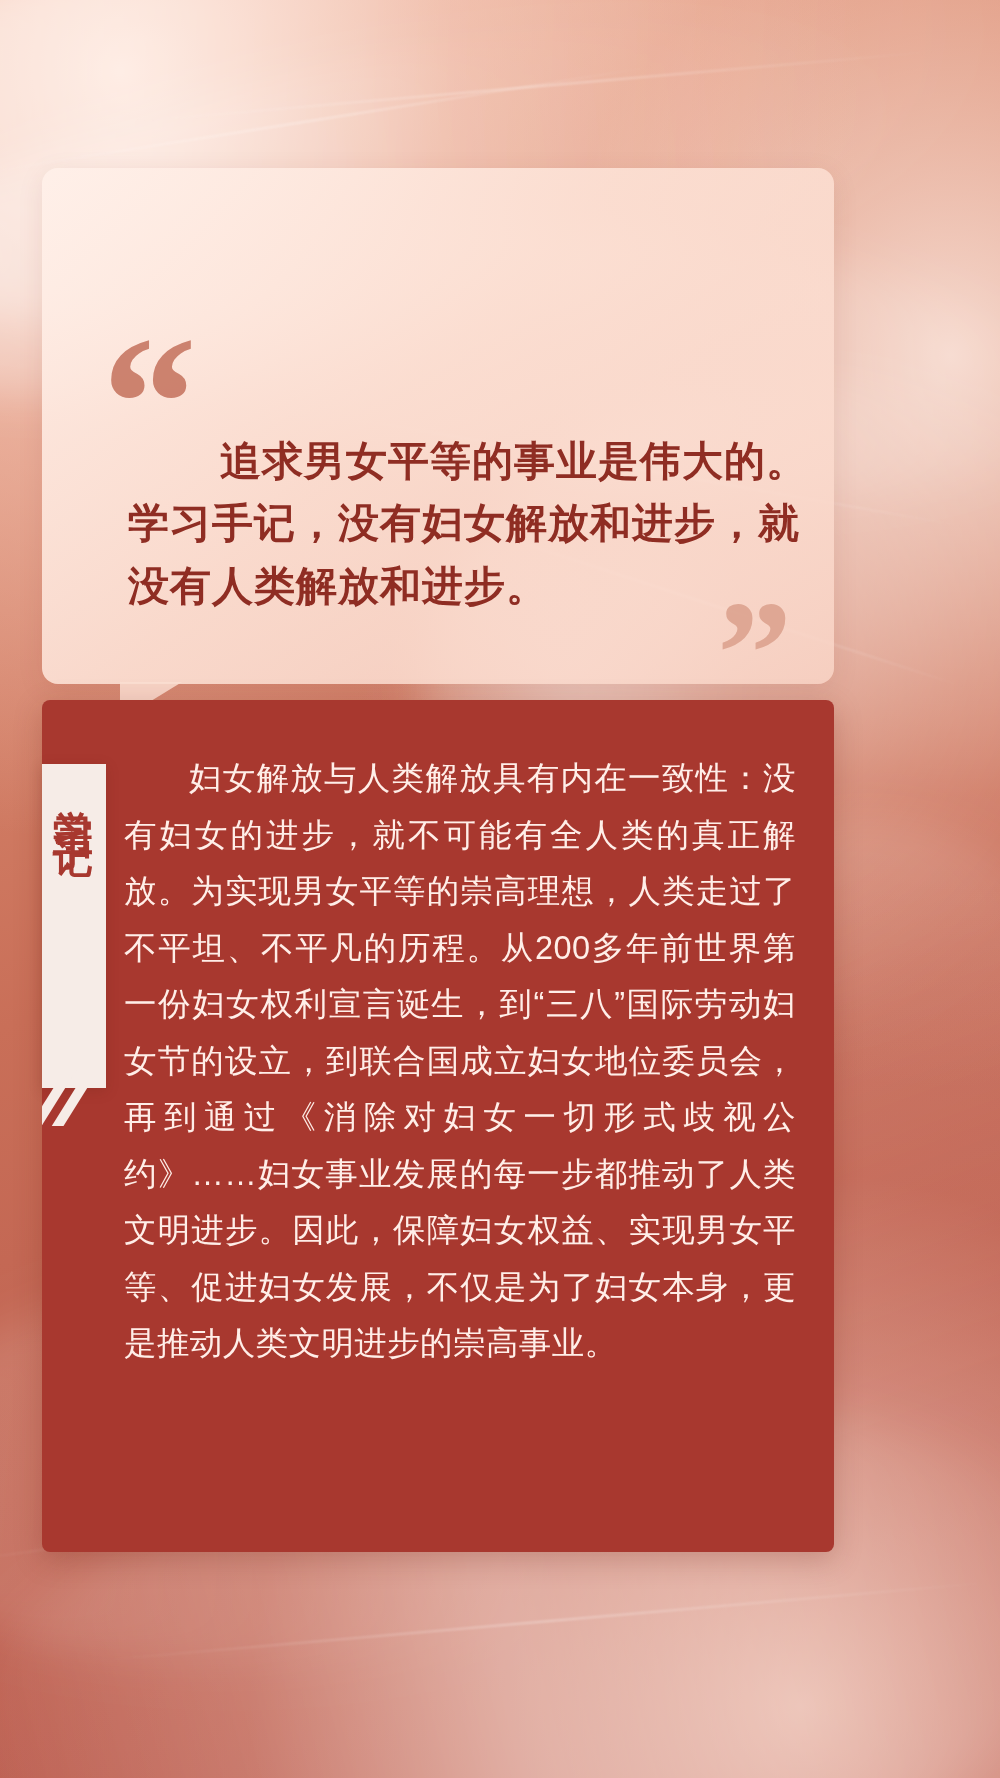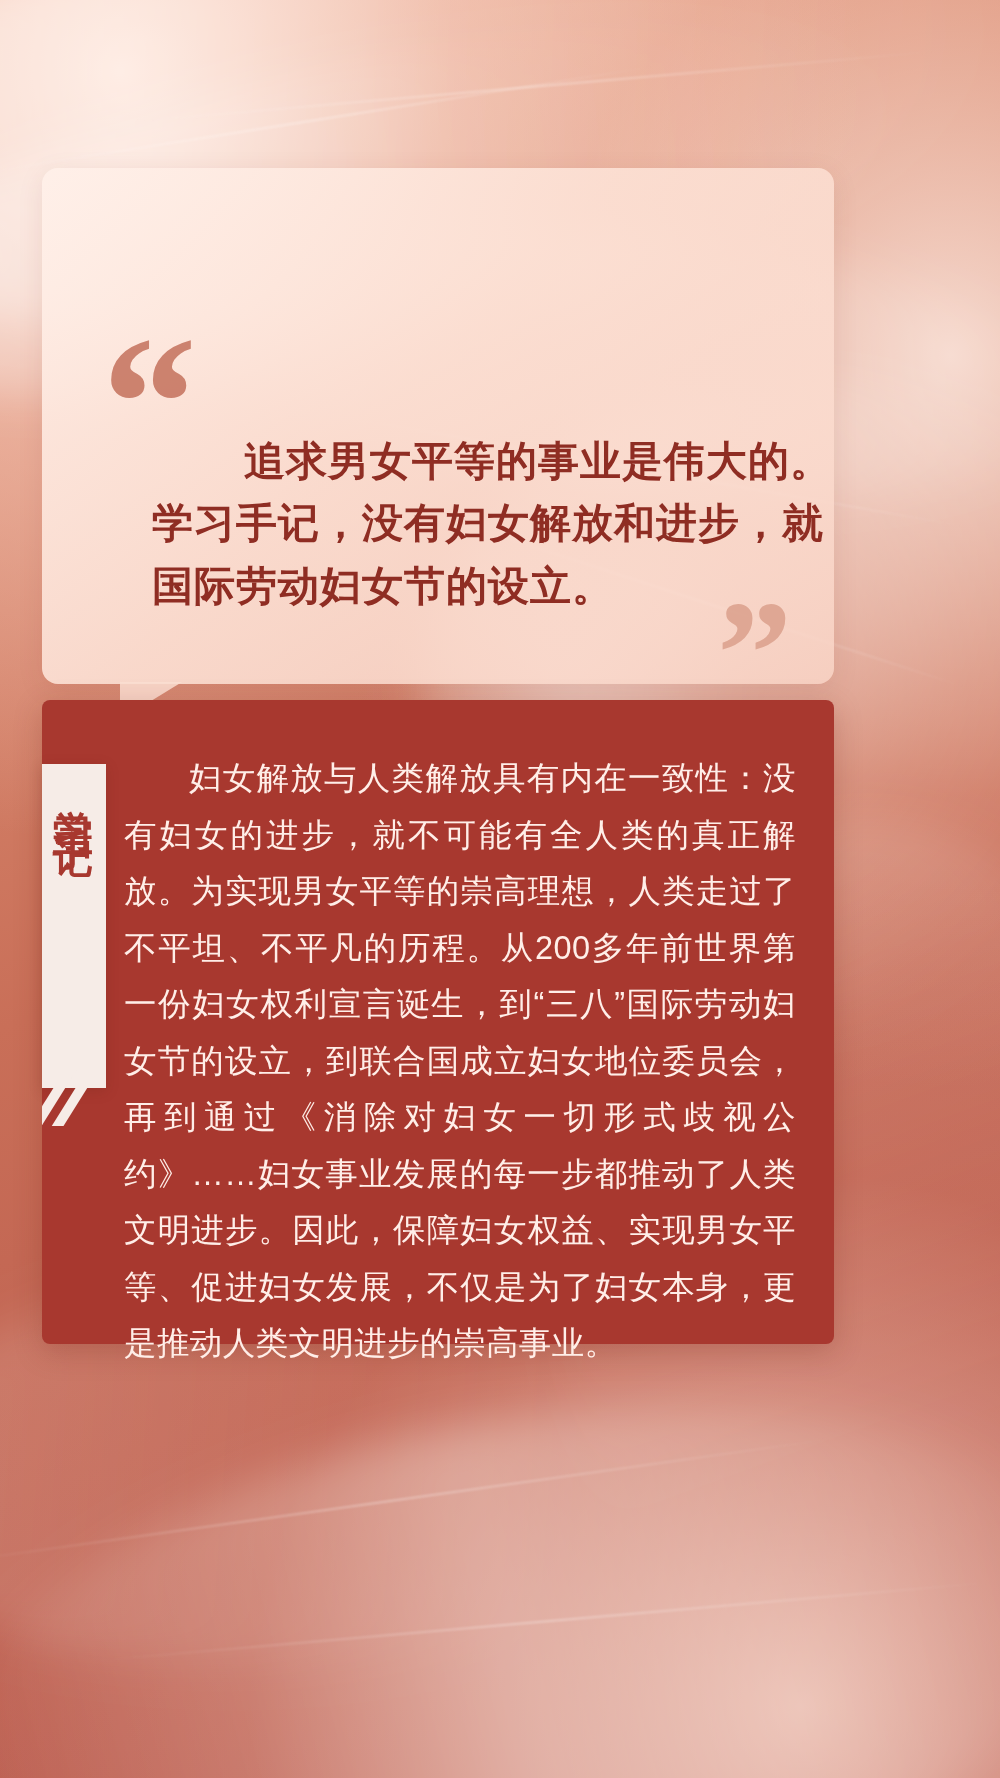--- a/index.html
+++ b/index.html
@@ -103,38 +103,38 @@
     position: absolute;
     left: 86px;
     top: 262px;
     width: 700px;
     color: #8f2d23;
     font-weight: 700;
     font-size: 41px;
     line-height: 1.52;
     letter-spacing: 1px;
   }
-  #quote-lines div { white-space: nowrap; margin-left: 24px; }
+  #quote-lines div { white-space: nowrap; }
   #quote-line-1 { padding-left: 92px; }
   #quote-source {
     position: absolute;
     right: 40px;
     top: 540px;
     color: #8f2d23;
     font-size: 27px;
     letter-spacing: .5px;
   }
 
   
   #notes-panel {
     position: absolute;
     left: 42px;
     top: 700px;
     width: 792px;
-    height: 644px;
+    height: 852px;
     background: #a8382f;
     border-radius: 8px;
     box-shadow: 0 8px 28px rgba(110,35,25,.25);
   }
   #notes-body {
     position: absolute;
     left: 82px;
     top: 50px;
     width: 672px;
     color: #ffeee8;
@@ -206,21 +206,21 @@
   <div class="streak" style="left:100px; top:1620px; width:900px; transform:rotate(-5deg);"></div>
 </div>
 
 <div id="quote-card">
   <span class="mark mark-open">“</span>
   <span class="mark mark-close">”</span>
 
   <div id="quote-lines">
     <div id="quote-line-1">追求男女平等的事业是伟大的。</div>
     <div>学习手记，没有妇女解放和进步，就</div>
-    <div>国际劳动妇女节的设立。</div>
+    <div>没有人类解放和进步。</div>
   </div>
 
   <div id="quote-source">——2015年在全球妇女峰会上的讲话</div>
 </div>
 
 <div id="notes-panel">
   <div id="notes-body">妇女解放与人类解放具有内在一致性：没有妇女的进步，就不可能有全人类的真正解放。为实现男女平等的崇高理想，人类走过了不平坦、不平凡的历程。从200多年前世界第一份妇女权利宣言诞生，到“三八”国际劳动妇女节的设立，到联合国成立妇女地位委员会，再到通过《消除对妇女一切形式歧视公约》……妇女事业发展的每一步都推动了人类文明进步。因此，保障妇女权益、实现男女平等、促进妇女发展，不仅是为了妇女本身，更是推动人类文明进步的崇高事业。</div>
 </div>
 
 <div id="side-label">

